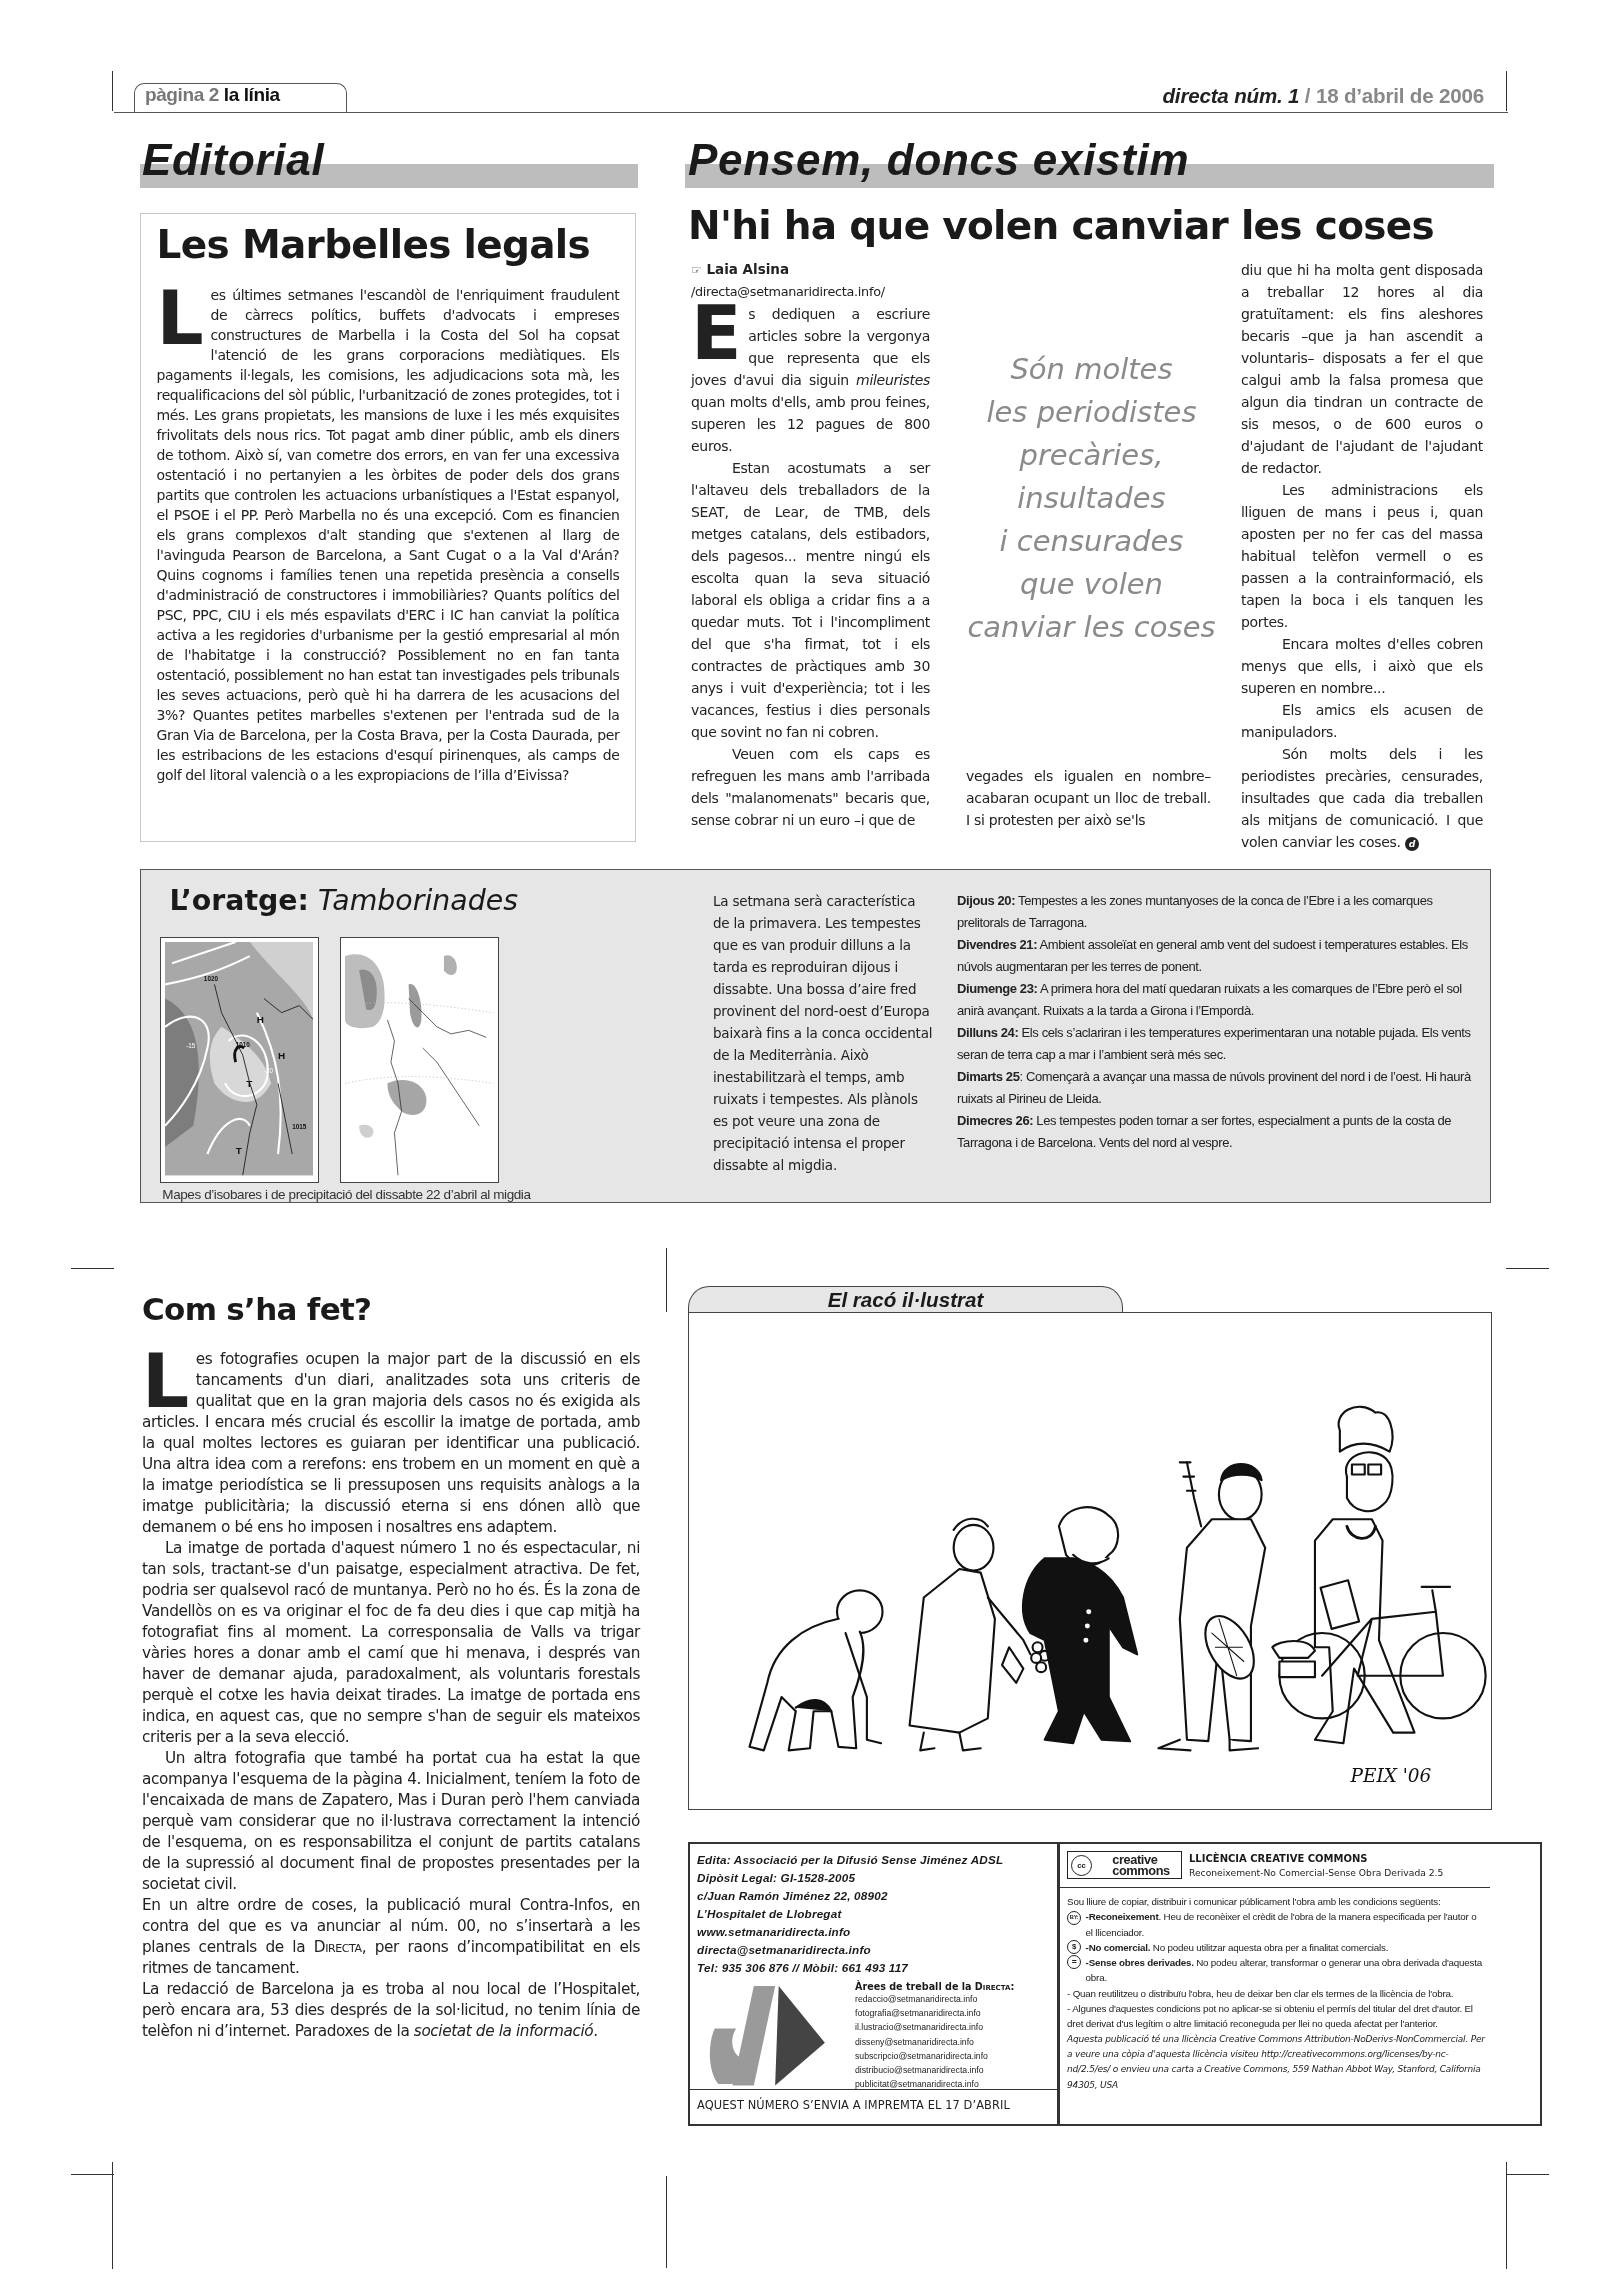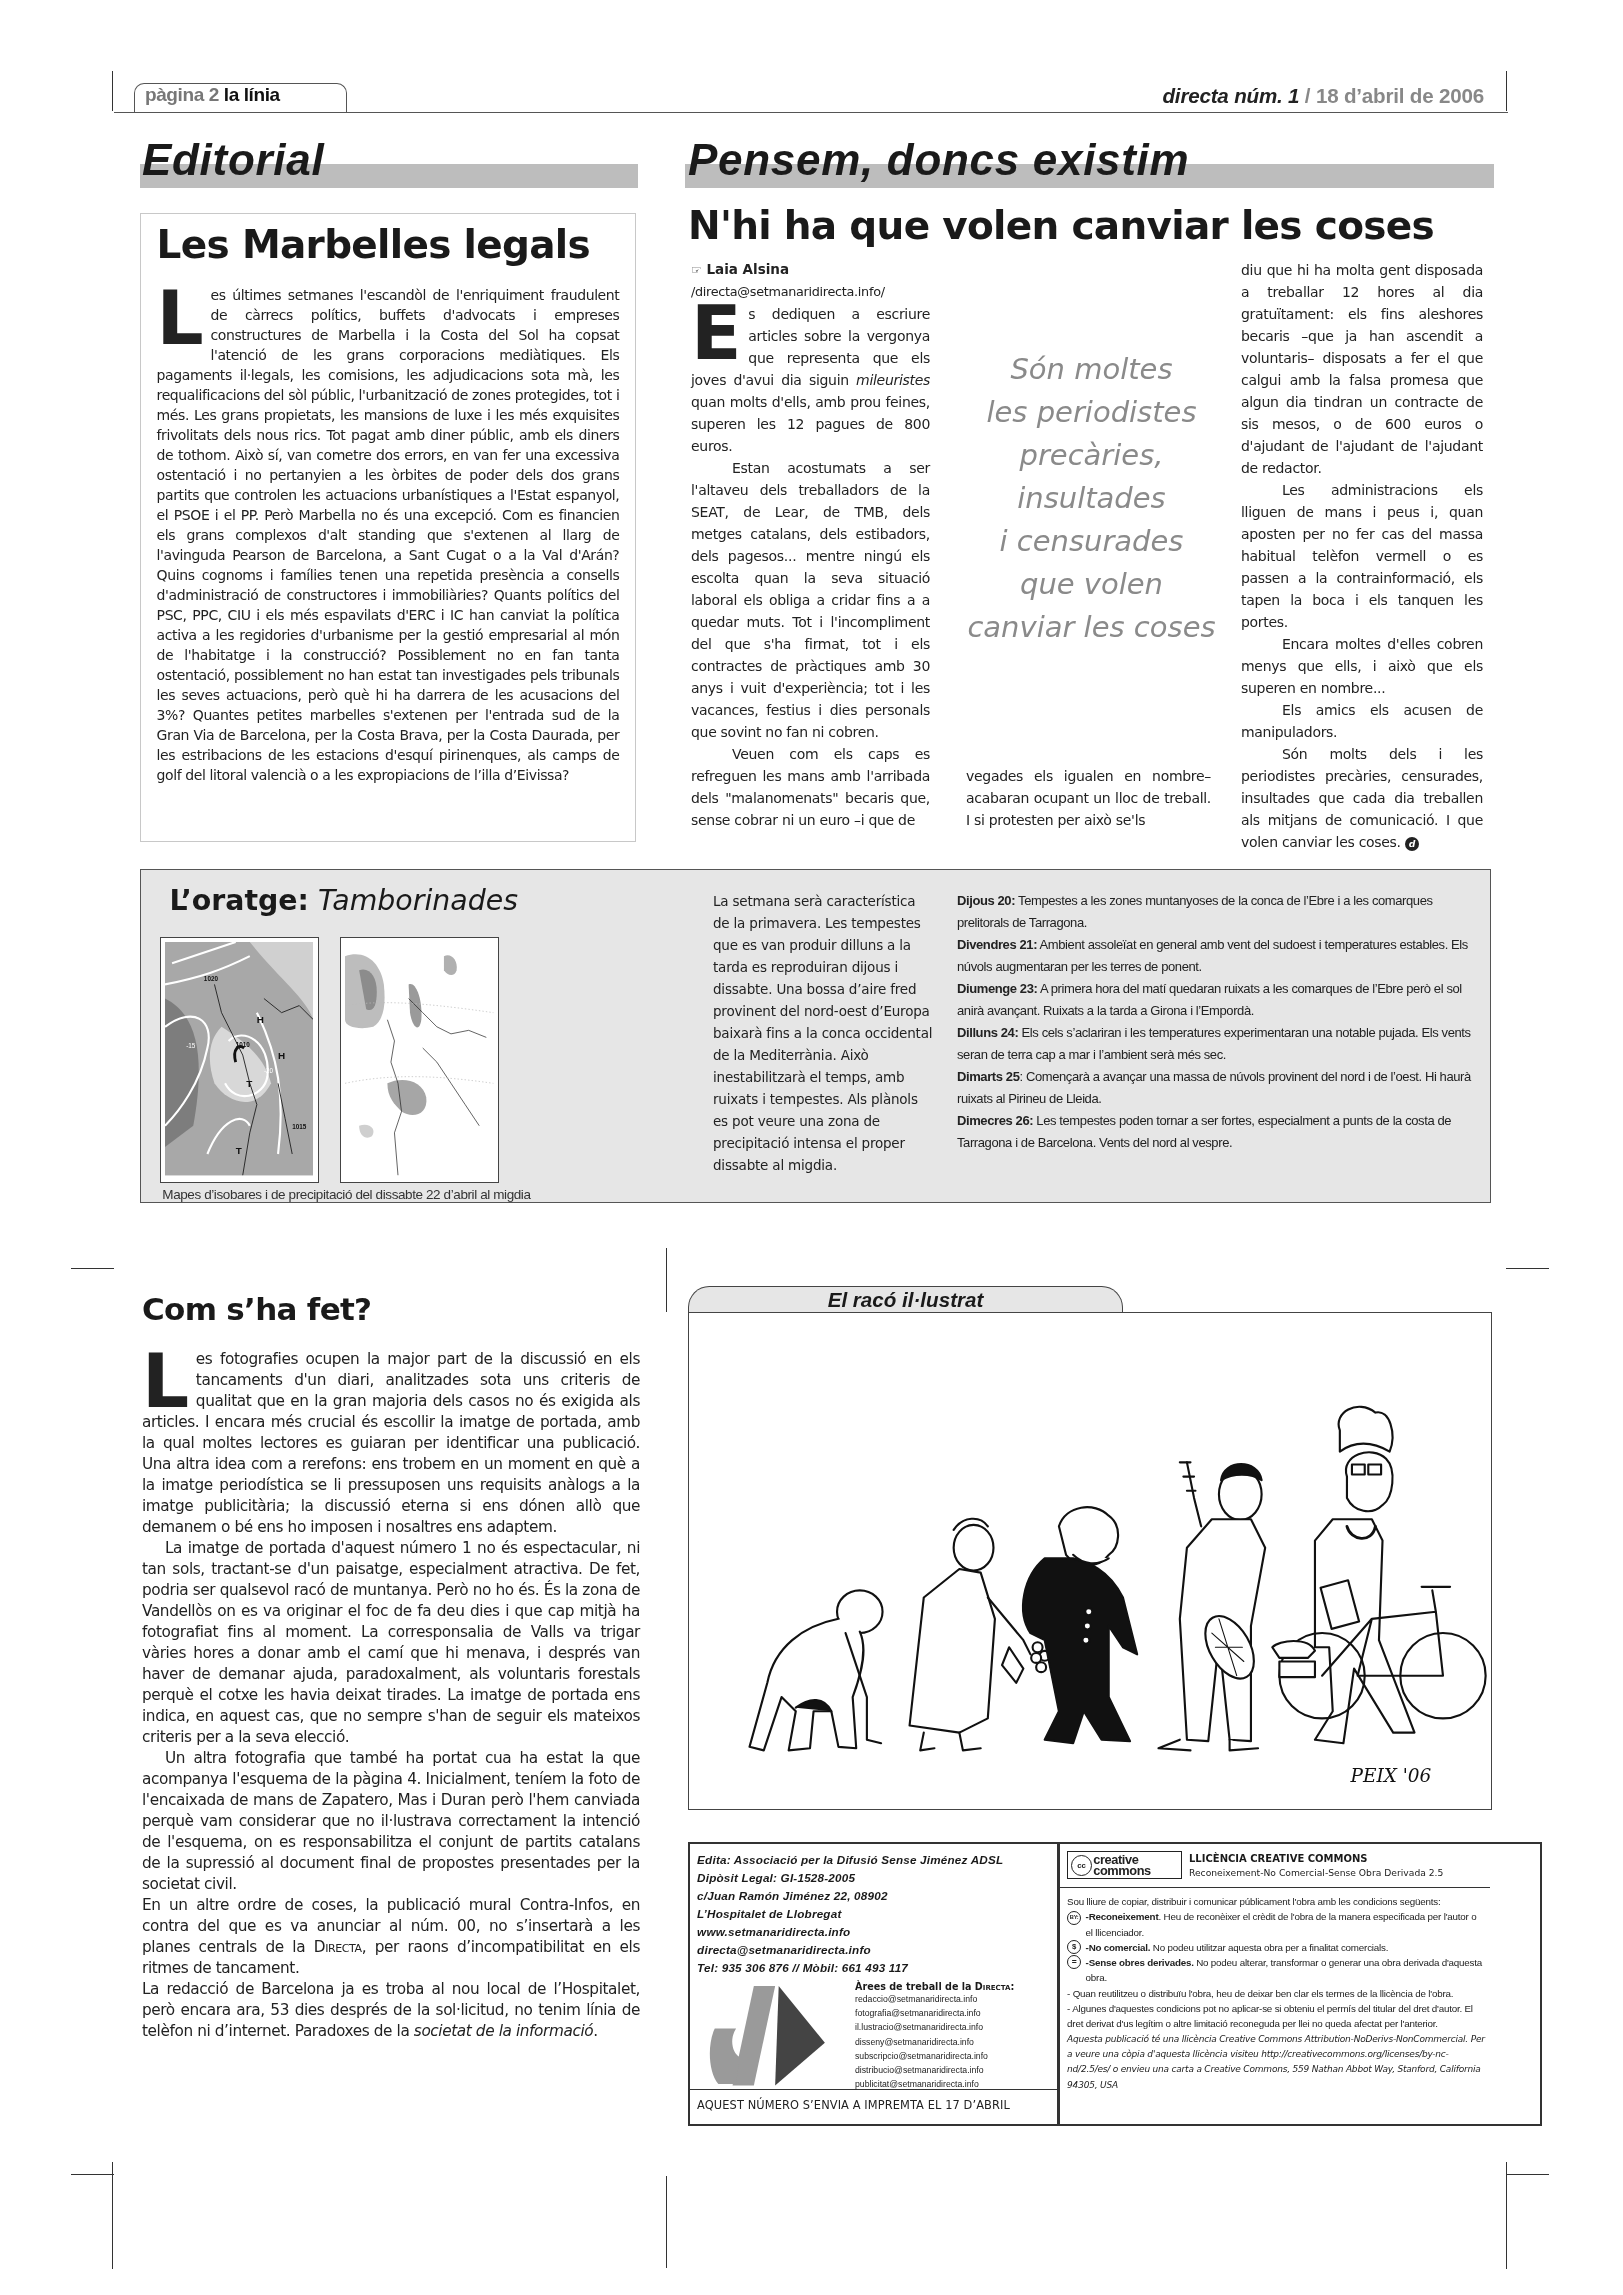--- a/index.html
+++ b/index.html
@@ -299,21 +299,21 @@
     <div class="areas-item">distribucio@setmanaridirecta.info</div>
     <div class="areas-item">publicitat@setmanaridirecta.info</div>
   </div>
   <div class="abs" style="left:0;top:245px;width:367px;height:1.4px;background:#333;"></div>
   <div class="abs print-note" style="left:7.1px;top:254px;">AQUEST NÚMERO S’ENVIA A IMPREMTA EL 17 D’ABRIL</div>
 </div>
 
 <div class="abs license">
   <div class="abs" style="left:7.1px;top:7.1px;width:115px;height:28.4px;border:1.1px solid #222;display:flex;align-items:center;padding-left:2.8px;">
     <div style="width:21.3px;height:21.3px;border:1.4px solid #222;border-radius:50%;font-size:7.8px;font-weight:bold;display:flex;align-items:center;justify-content:center;">cc</div>
-    <div style="margin-left:1px;line-height:11.4px;font-weight:bold;font-size:12.8px;letter-spacing:-0.4px;">
+    <div style="margin-left:20px;line-height:11.4px;font-weight:bold;font-size:12.8px;letter-spacing:-0.4px;">
       <div>creative</div>
       <div>commons</div>
     </div>
   </div>
   <div class="abs lic-title" style="left:129px;top:8.5px;">LLICÈNCIA CREATIVE COMMONS</div>
   <div class="abs lic-sub" style="left:129px;top:23px;">Reconeixement-No Comercial-Sense Obra Derivada 2.5</div>
   <div class="abs" style="left:0;top:43px;width:430px;height:1.4px;background:#333;"></div>
   <div class="abs" style="left:7.1px;top:50px;width:418px;">
     <div class="lic-text">Sou lliure de copiar, distribuir i comunicar públicament l'obra amb les condicions següents:</div>
     <div class="lic-text" style="display:flex;gap:4.3px;">

